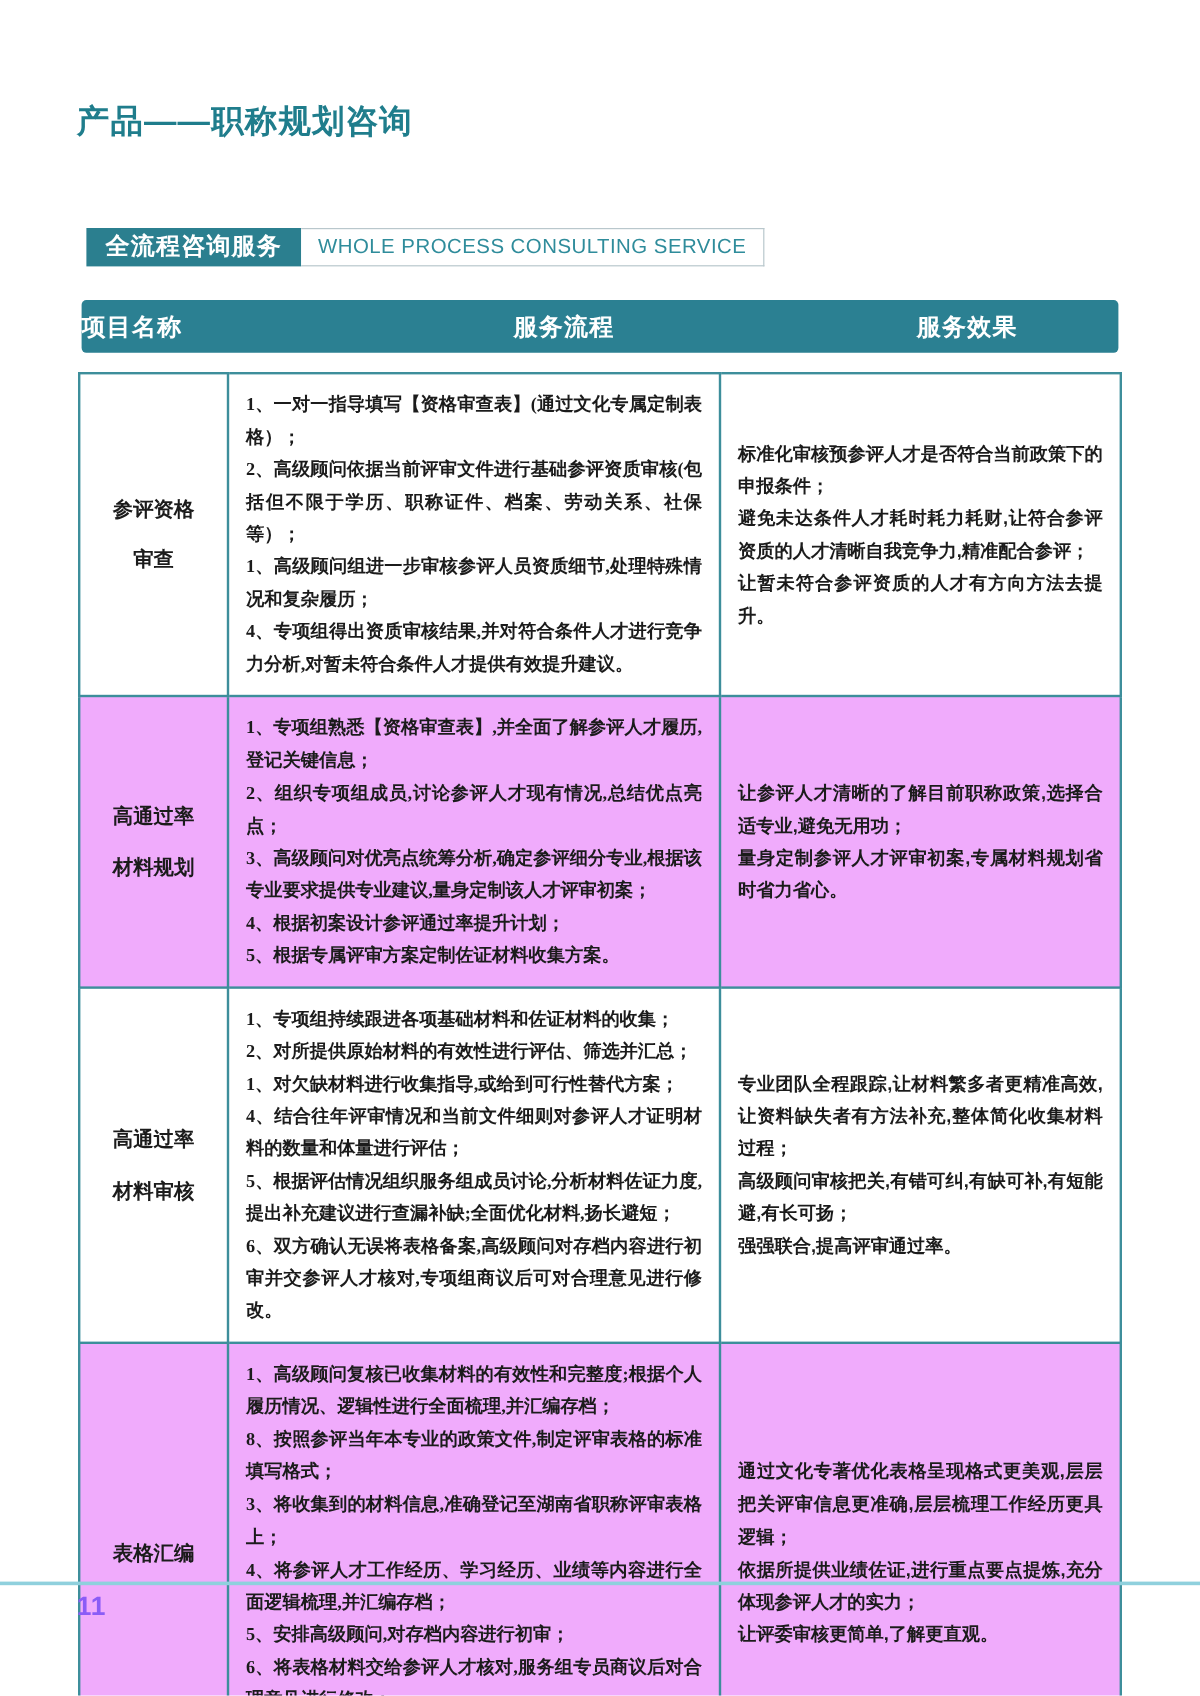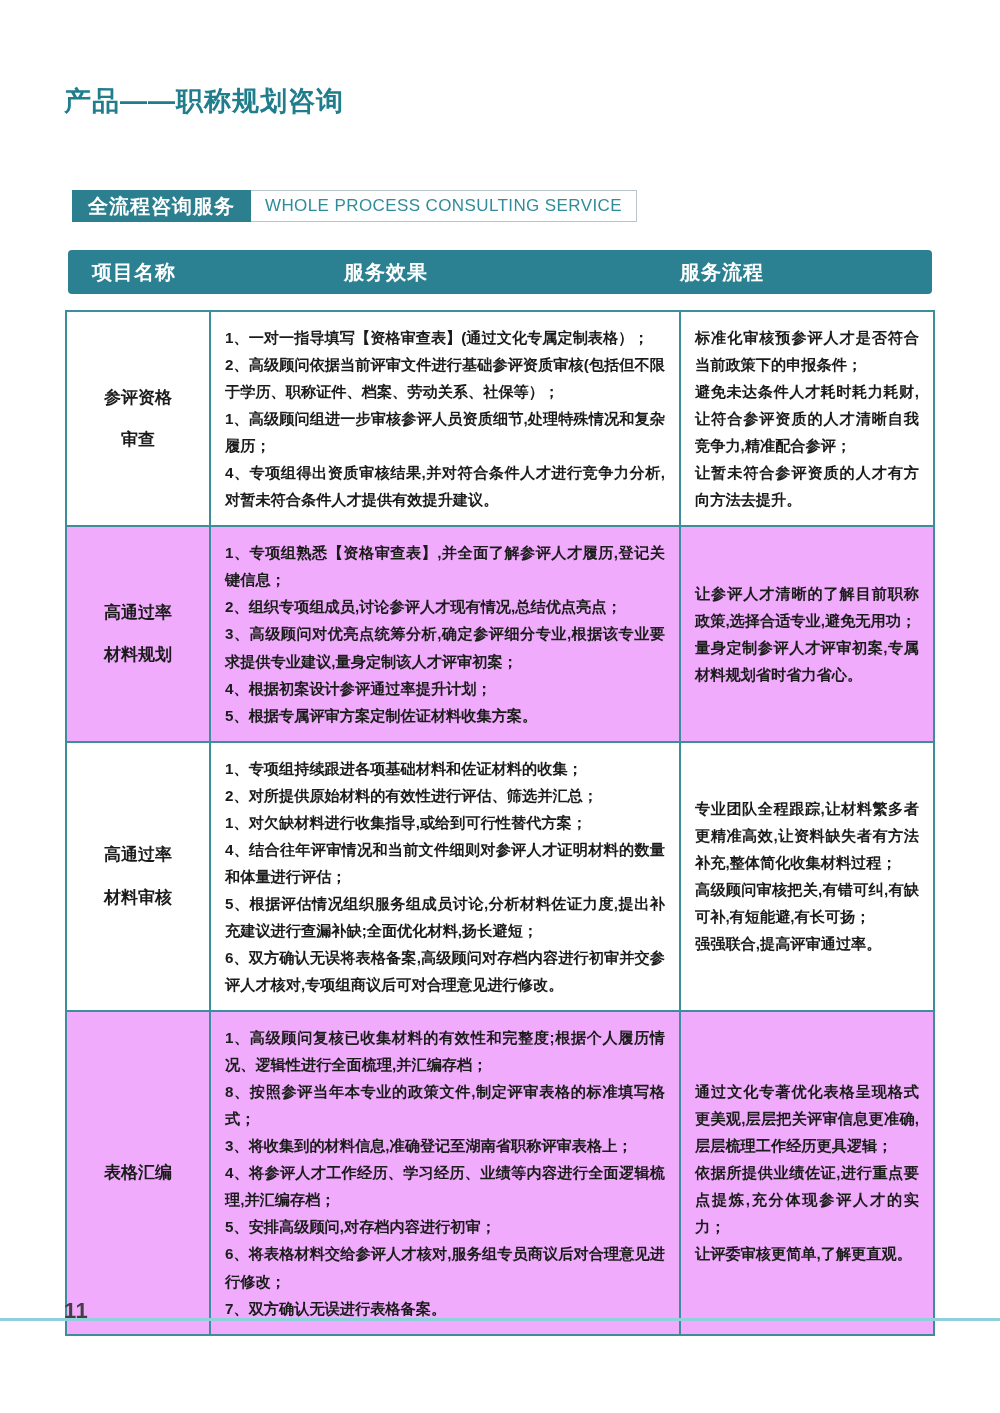--- a/index.html
+++ b/index.html
@@ -93,21 +93,21 @@
     display: flex;
     align-items: center;
     box-sizing: border-box;
   }
   .th {
     color: #ffffff;
     font-size: 20px;
     font-weight: bold;
     letter-spacing: 1px;
   }
-  .th-1 { width: 192px; padding-left: 24px; box-sizing: border-box; }
+  .th-1 { width: 192px; padding-left: 0; box-sizing: border-box; }
   .th-2 { width: 420px; text-align: center; box-sizing: border-box; }
   .th-3 { flex: 1; text-align: center; box-sizing: border-box; }
 
   
   .tbl {
     position: absolute;
     left: 65px;
     top: 310px;
     width: 870px;
     border-collapse: collapse;
@@ -117,36 +117,37 @@
   .tbl td {
     border: 2px solid #3d8e9b;
     vertical-align: middle;
     box-sizing: border-box;
     padding: 0;
   }
   .row-white td { background: #ffffff; }
   .row-blue td  { background: #f0abfc; }
 
   td.c-name {
-    width: 144px;
+    width: 124px;
     text-align: center;
     font-size: 17px;
     font-weight: bold;
     color: #1b1b1b;
     line-height: 1.5;
     padding: 22px 4px;
   }
   td.c-proc {
-    width: 470px;
+    width: 410px;
     padding: 12px 14px 12px 14px;
     font-size: 15.2px;
     color: #1b1b1b;
     line-height: 1.78;
     vertical-align: middle;
     font-weight: bold;
+    font-family: Liberation Serif, serif;
   }
   td.c-eff {
     padding: 12px 14px 12px 14px;
     font-size: 15.2px;
     color: #1b1b1b;
     line-height: 1.78;
     vertical-align: middle;
     font-weight: bold;
   }
   .c-proc p, .c-eff p {
@@ -160,45 +161,45 @@
     position: absolute;
     left: 0;
     top: 1318px;
     width: 1000px;
     height: 3px;
     background: #8fd0dd;
   }
   .page-no {
     position: absolute;
     left: 64px;
-    top: 1298px;
+    top: 1326px;
     font-size: 22px;
     font-weight: bold;
-    color: #404040;
+    color: #8b5cf6;
     letter-spacing: 0.5px;
   }
 </style>
 </head>
 <body>
 
 <div class="page">
 
   <div class="header">
     <div class="title-cn">产品——职称规划咨询</div>
   </div>
 
   <div class="subbar">
     <div class="subbar-cn">全流程咨询服务</div>
     <div class="subbar-en">WHOLE PROCESS CONSULTING SERVICE</div>
   </div>
 
   <div class="thead">
     <div class="th th-1">项目名称</div>
+    <div class="th th-2">服务流程</div>
     <div class="th th-3">服务效果</div>
-    <div class="th th-2">服务流程</div>
   </div>
 
   <table class="tbl">
     <tbody>
       <tr class="row-white">
         <td class="c-name">
             <p>参评资格</p>
             <p>审查</p>
           </td>
         <td class="c-proc">

